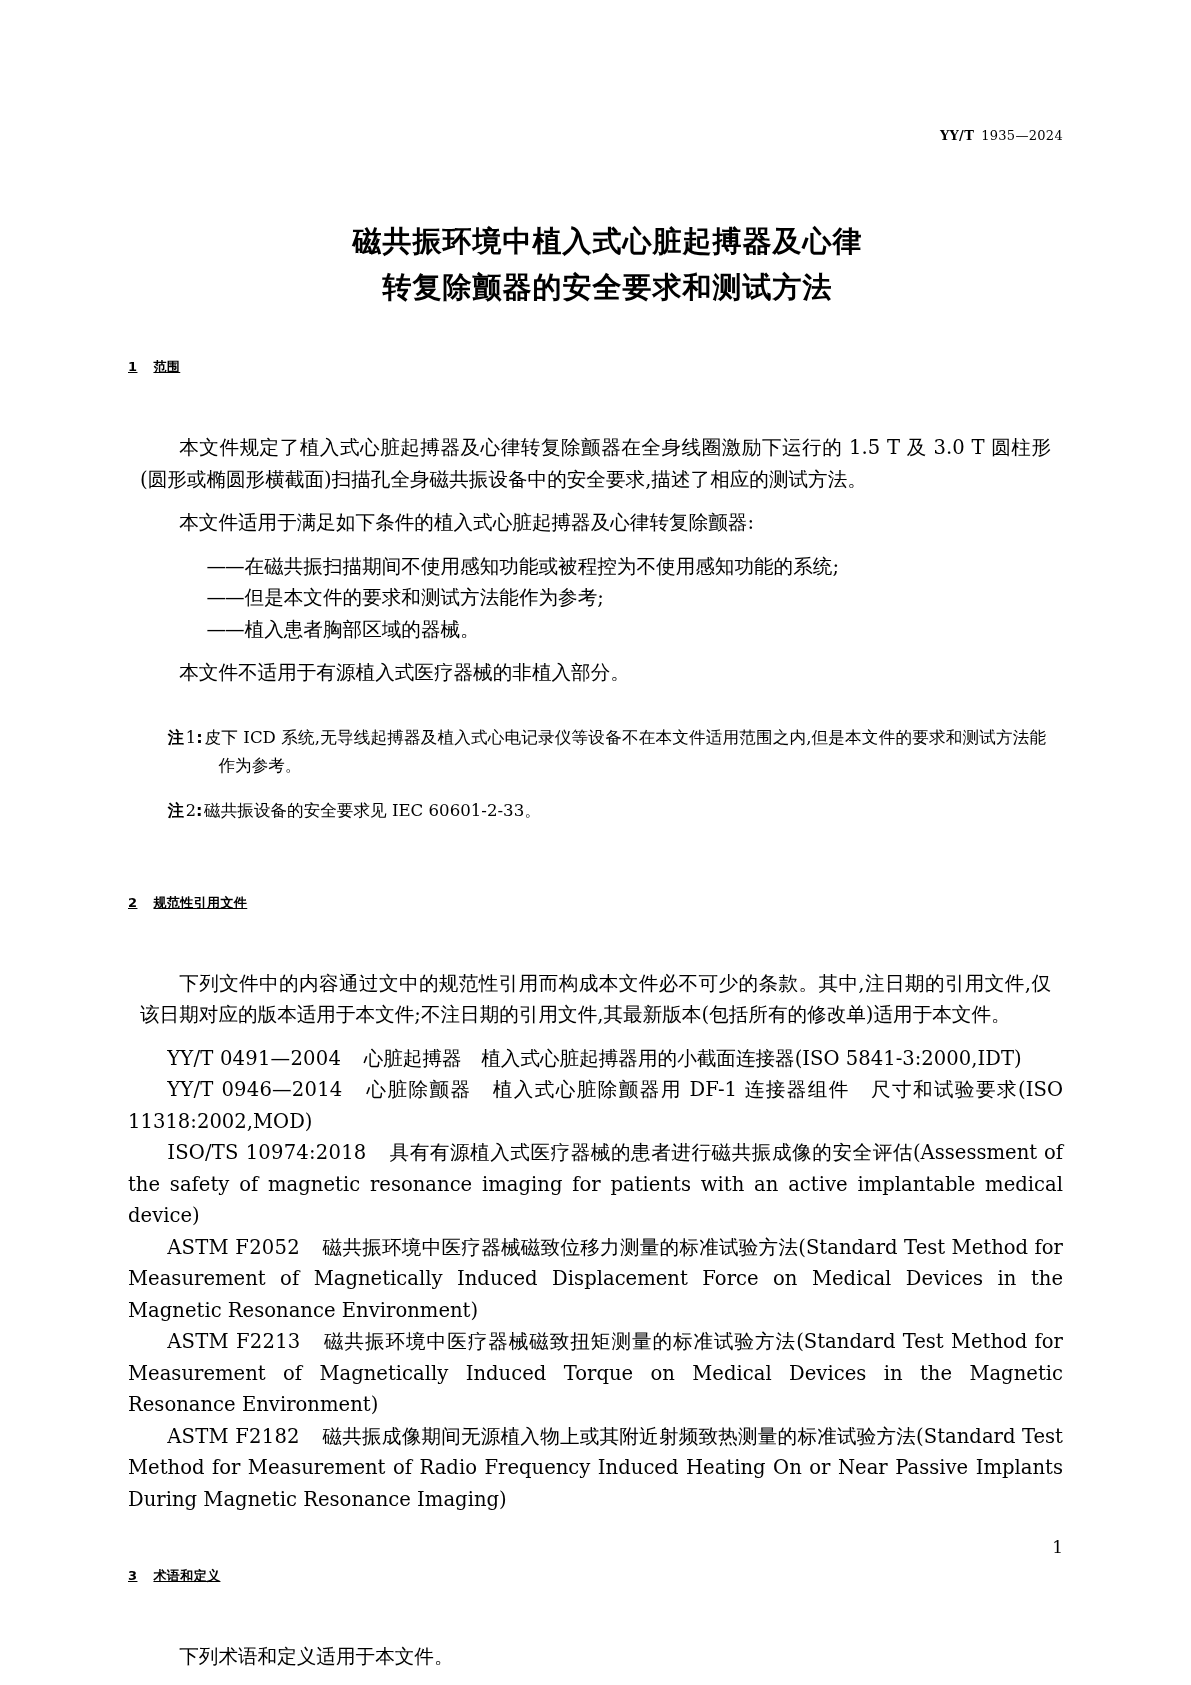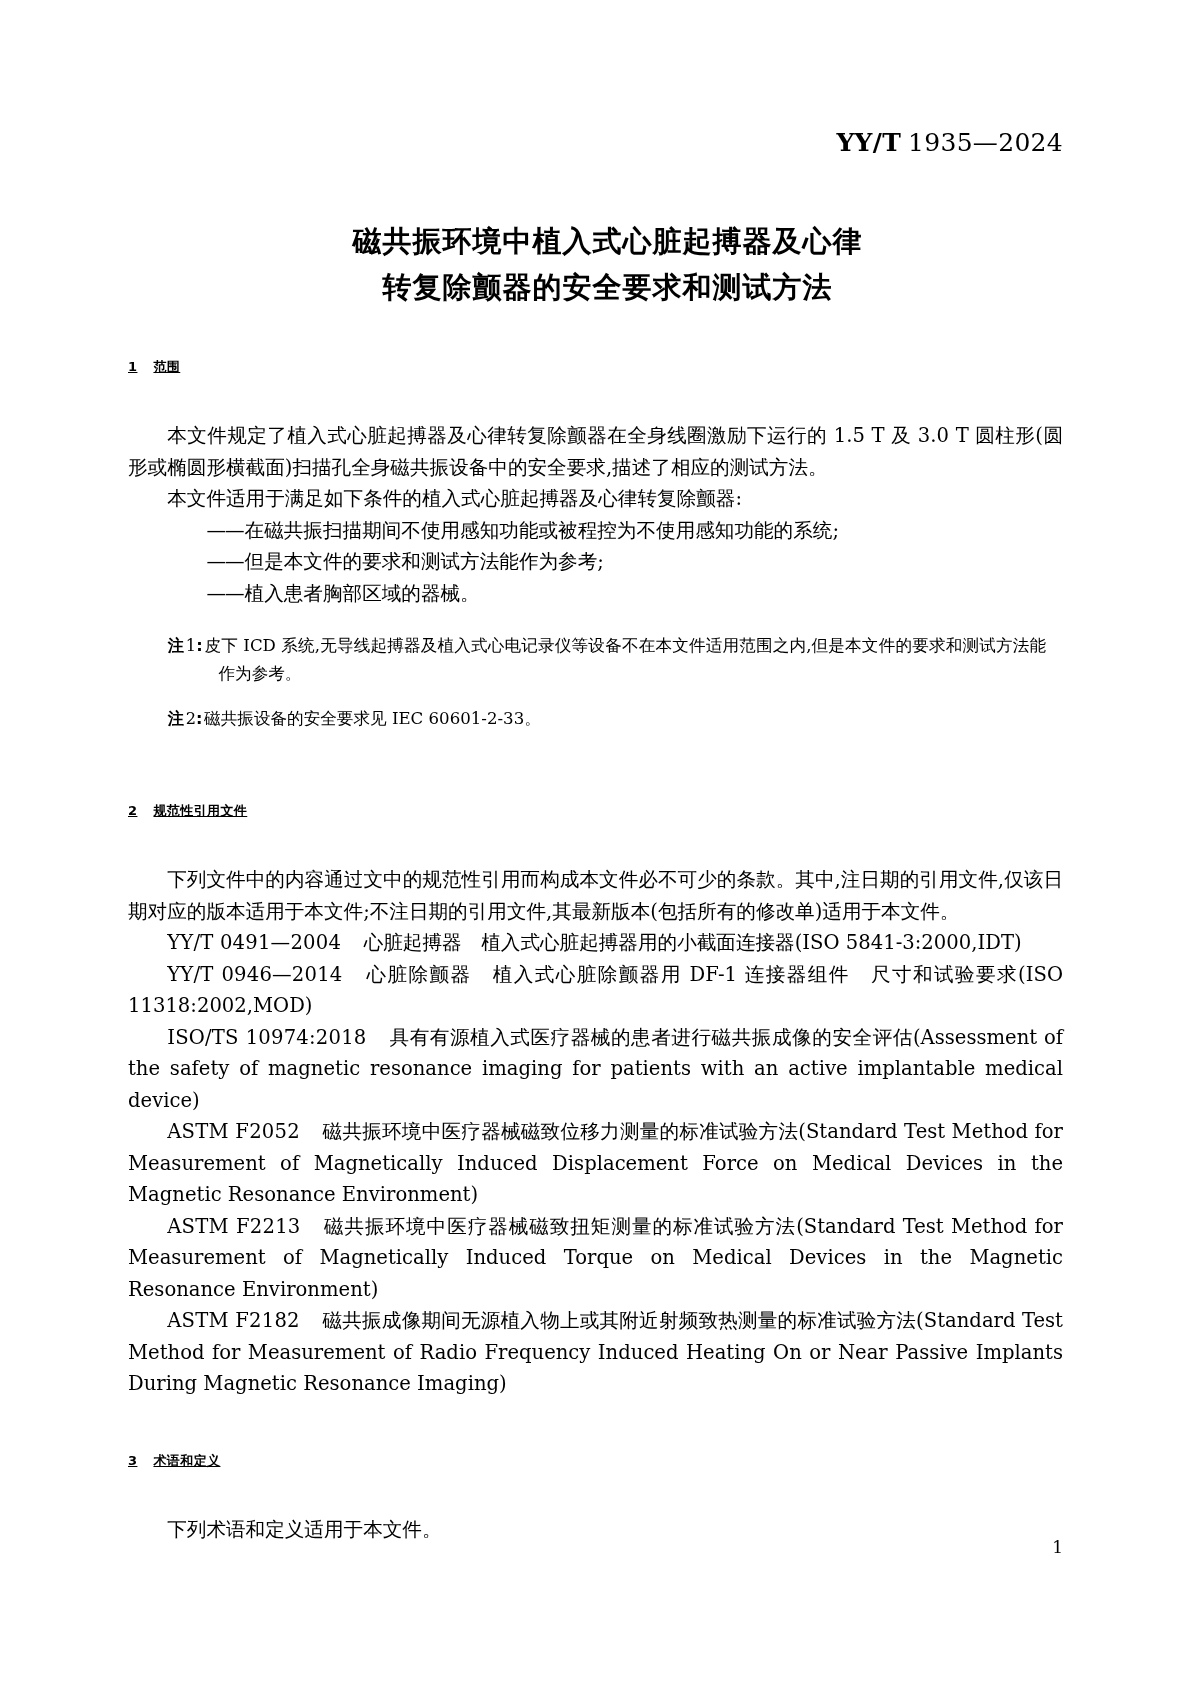--- a/index.html
+++ b/index.html
@@ -24,21 +24,21 @@
     box-sizing: border-box;
     padding: 0;
   }
 
   
   .header {
     position: absolute;
     top: 128px;
     right: 128px;
     font-family: "DejaVu Serif", "Liberation Serif", serif;
-    font-size: 25px;
+    font-size: 13px;
     letter-spacing: 0.3px;
     white-space: nowrap;
   }
   .header .hdr-code {
     font-weight: bold;
   }
   .header .hdr-num {
     font-weight: normal;
     margin-left: 7px;
   }
@@ -77,21 +77,21 @@
     white-space: nowrap;
     text-decoration: underline;
   }
   .sec-head .sec-num { margin-right: 16px; font-weight: bold; }
 
   .gap-after-head { height: 44px; }
   .gap-before-head { height: 52px; }
 
   
   p.body {
-    margin: 0;
+    margin: 12px;
     font-size: 19.6px;
     line-height: 31.5px;
     text-align: justify;
     text-justify: inter-character;
     text-indent: 2em;
     word-break: break-word;
   }
 
   
   p.dash {
@@ -168,20 +168,21 @@
     </div>
     <div class="gap-after-head"></div>
 
     <p class="body">本文件规定了植入式心脏起搏器及心律转复除颤器在全身线圈激励下运行的 1.5 T 及 3.0 T 圆柱形(圆形或椭圆形横截面)扫描孔全身磁共振设备中的安全要求,描述了相应的测试方法。</p>
     <p class="body">本文件适用于满足如下条件的植入式心脏起搏器及心律转复除颤器:</p>
 
     <p class="dash"><span class="dashmark">——</span><span>在磁共振扫描期间不使用感知功能或被程控为不使用感知功能的系统;</span></p>
     <p class="dash"><span class="dashmark">——</span><span>但是本文件的要求和测试方法能作为参考;</span></p>
     <p class="dash"><span class="dashmark">——</span><span>植入患者胸部区域的器械。</span></p>
 
+    <p class="body">本文件不适用于有源植入式医疗器械的非植入部分。</p>
 
     <div class="sp6"></div>
 
     <p class="note"><span class="note-label"><span>注</span> <span class="note-seq">1</span>:</span> <span>皮下 ICD 系统,无导线起搏器及植入式心电记录仪等设备不在本文件适用范围之内,但是本文件的要求和测试方法能作为参考。</span></p>
     <p class="note"><span class="note-label"><span>注</span> <span class="note-seq">2</span>:</span> <span>磁共振设备的安全要求见 IEC 60601-2-33。</span></p>
 
     <div class="gap-before-head"></div>
 
     <div class="sec-head">
       <span class="sec-num">2</span><span>规范性引用文件</span>

